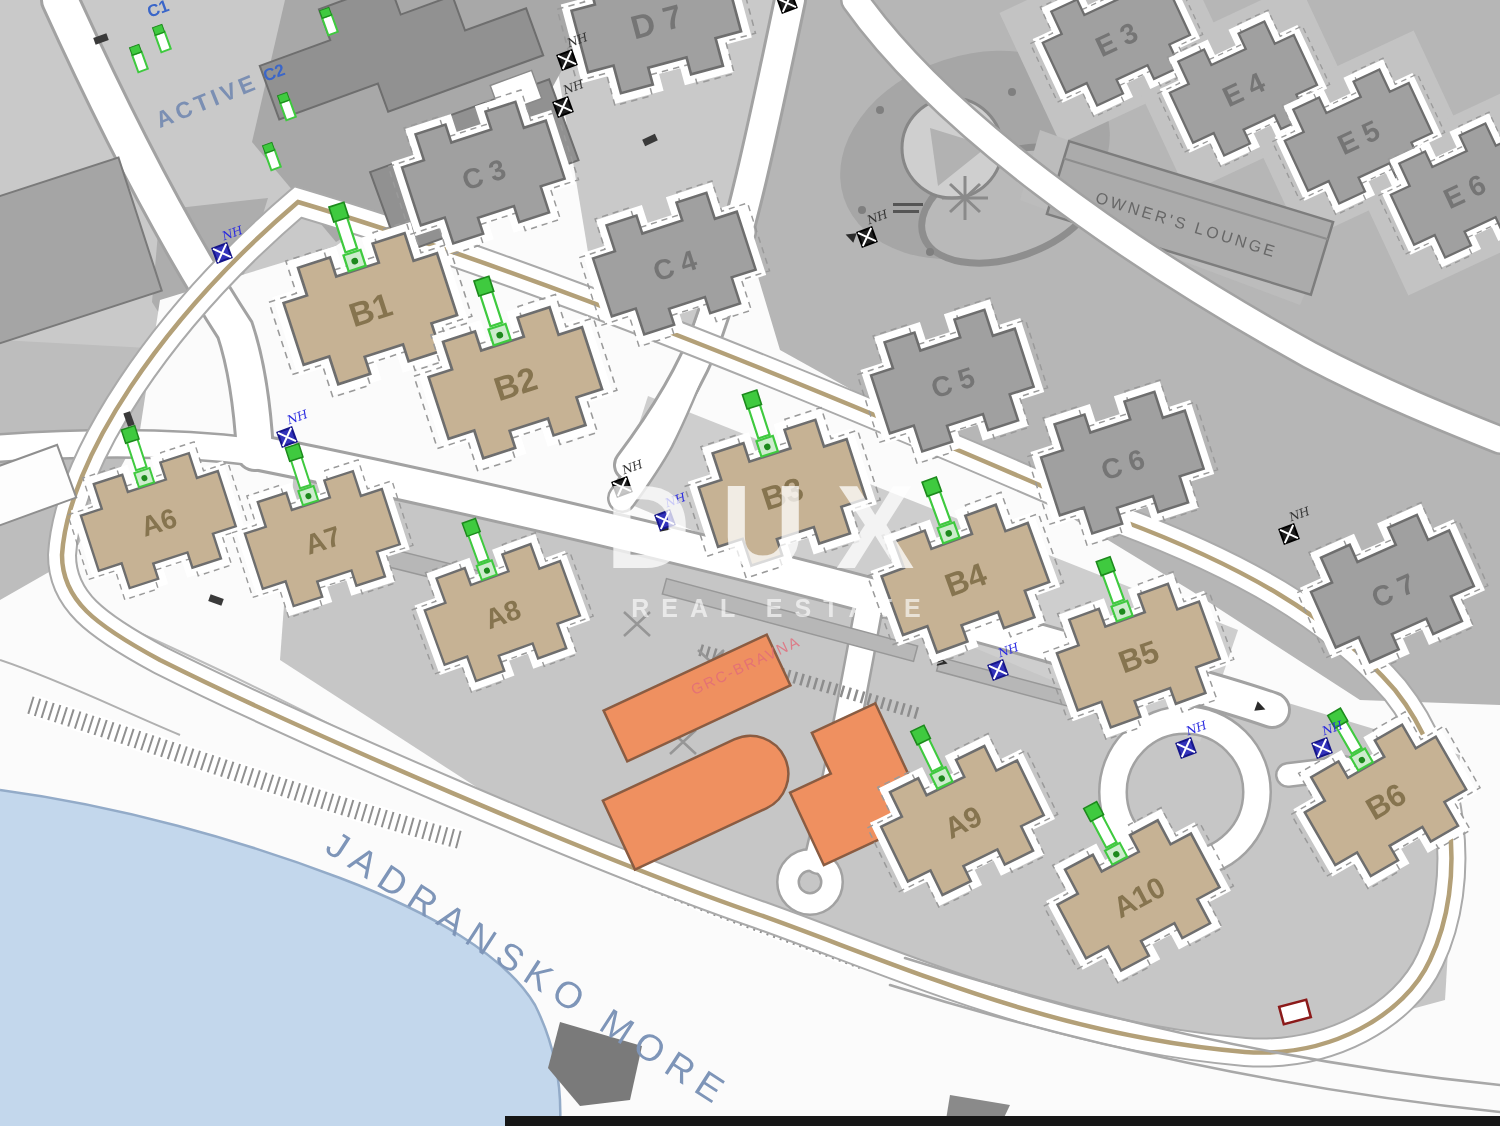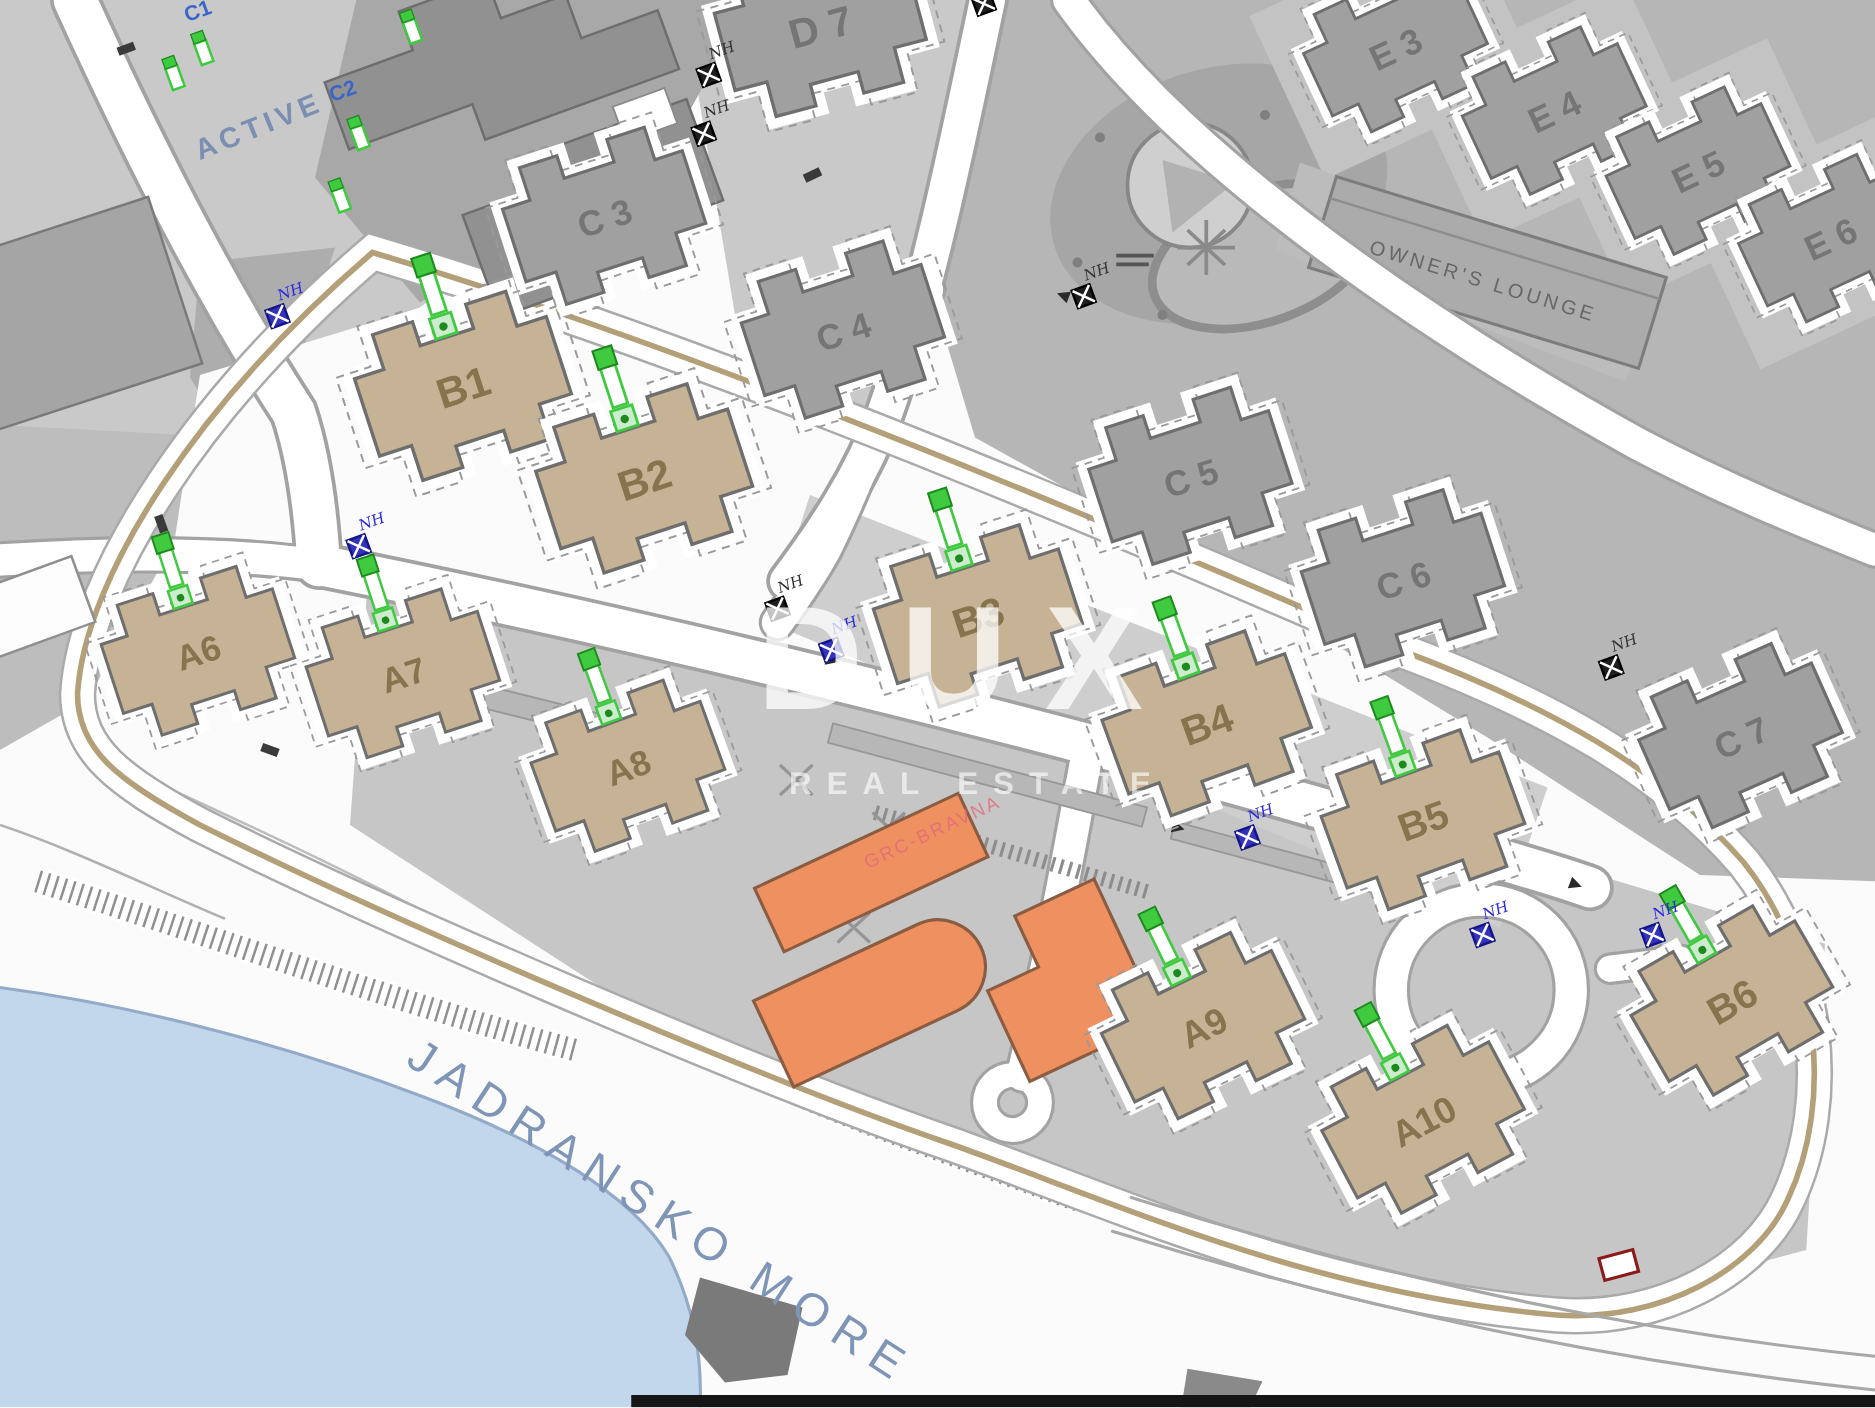--- a/index.html
+++ b/index.html
@@ -11,21 +11,21 @@
   .bldg-label.gray{fill:var(--gray-label);}
   .nh-script{font-family:"DejaVu Serif",serif;font-style:italic;font-size:12px;}
   .lbl-blue{fill:var(--label-blue);font-size:17px;font-weight:bold;}
   .lbl-active{fill:var(--active-label);font-size:23px;letter-spacing:4px;font-weight:bold;}
   .lbl-lounge{fill:#676767;font-size:16px;letter-spacing:3px;}
   .lbl-sea{fill:var(--sea-label);font-size:37px;letter-spacing:9px;}
   .lbl-red{fill:var(--red-ann);font-size:15px;letter-spacing:2px;opacity:.8;}
   .watermark{position:absolute;left:775px;top:527px;transform:translate(-50%,-50%);
      color:rgba(255,255,255,.75);font-size:118px;font-weight:bold;letter-spacing:30px;
      white-space:nowrap;pointer-events:none;}
-  .watermark-sub{position:absolute;left:782px;top:628px;transform:translate(-50%,-50%);
+  .watermark-sub{position:absolute;left:782px;top:608px;transform:translate(-50%,-50%);
      color:rgba(255,255,255,.62);font-size:25px;font-weight:bold;letter-spacing:12px;
      white-space:nowrap;pointer-events:none;}
 </style>
 </head>
 <body>
 
 <div id="stage">
 
 <svg id="map" width="1500" height="1126" viewBox="0 0 1500 1126">
 

